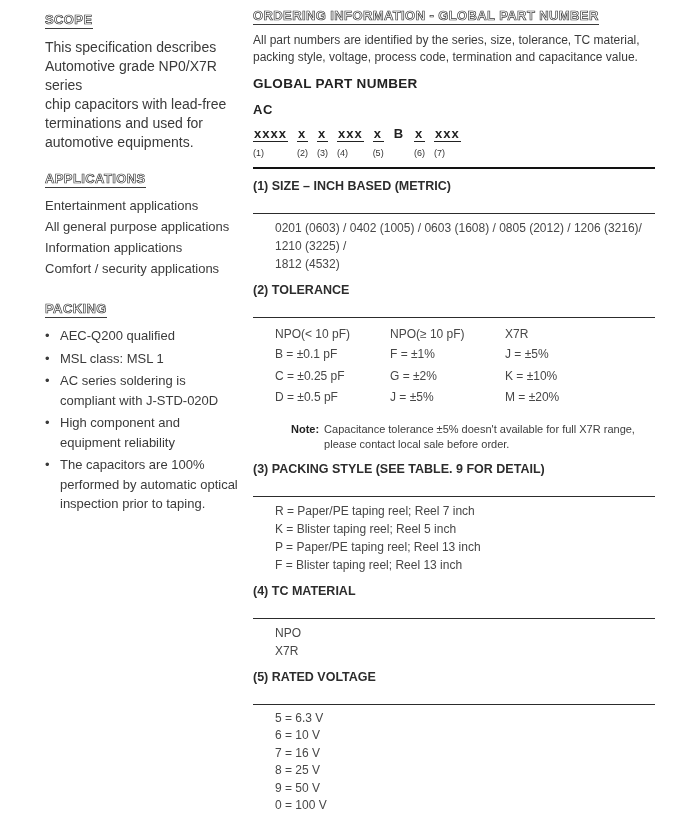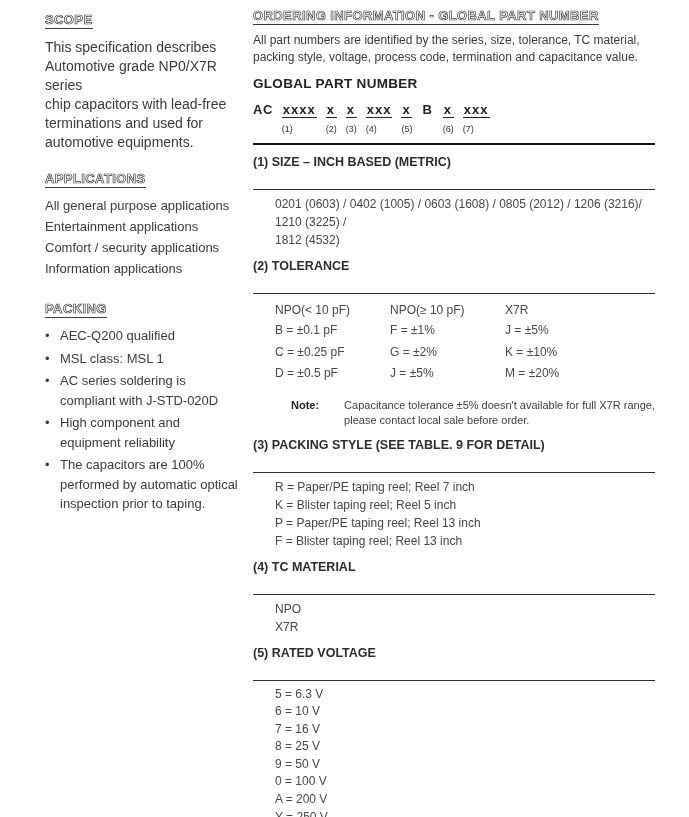--- a/index.html
+++ b/index.html
@@ -70,20 +70,21 @@
     font-weight: bold;
     letter-spacing: 0.3px;
     color: #222222;
   }
   .part-line {
     margin-top: 11px;
     display: flex;
     gap: 9px;
     align-items: flex-start;
     color: #222222;
+    flex-direction: column;
   }
   .pn-prefix { font-size: 13px; font-weight: bold; letter-spacing: 0.5px; }
   .pn-group { text-align: left; }
   .pn-code {
     display: block;
     font-size: 13px;
     font-weight: bold;
     letter-spacing: 1px;
     padding: 0 1px;
   }
@@ -112,21 +113,20 @@
   .tol-header { font-size: 12px; line-height: 20px; color: #474747; }
   .tol-row { font-size: 12px; line-height: 21.5px; color: #474747; }
 
   .note-block {
     margin-left: 38px;
     margin-top: 13px;
     display: flex;
     font-size: 11px;
     line-height: 15px;
     color: #3d3d3d;
-    gap: 20px;
   }
   .note-label { font-weight: bold; color: #222222; margin-right: 5px; white-space: nowrap; }
   .note-text { white-space: pre-line; }
 
   .plain-list .line { line-height: 18px; }
   .voltage-list .line { line-height: 17.6px; }
 </style>
 </head>
 <body>
 
@@ -140,27 +140,27 @@
 Automotive grade NP0/X7R series
 chip capacitors with lead-free
 terminations and used for
 automotive equipments.</div>
     </div>
 
     <div class="applications-block">
       <span class="hollow-heading">APPLICATIONS</span>
       <div class="app-list">
 
+          <div class="app-item">Entertainment applications</div>
+
           <div class="app-item">All general purpose applications</div>
 
-          <div class="app-item">Entertainment applications</div>
+          <div class="app-item">Information applications</div>
 
           <div class="app-item">Comfort / security applications</div>
-
-          <div class="app-item">Information applications</div>
         </div>
     </div>
 
     <div class="features-block">
       <span class="hollow-heading">PACKING</span>
       <div class="feature-list">
 
           <div class="feature-item">
             <span class="feature-bullet">•</span>
             <span class="feature-text">AEC-Q200 qualified</span>

